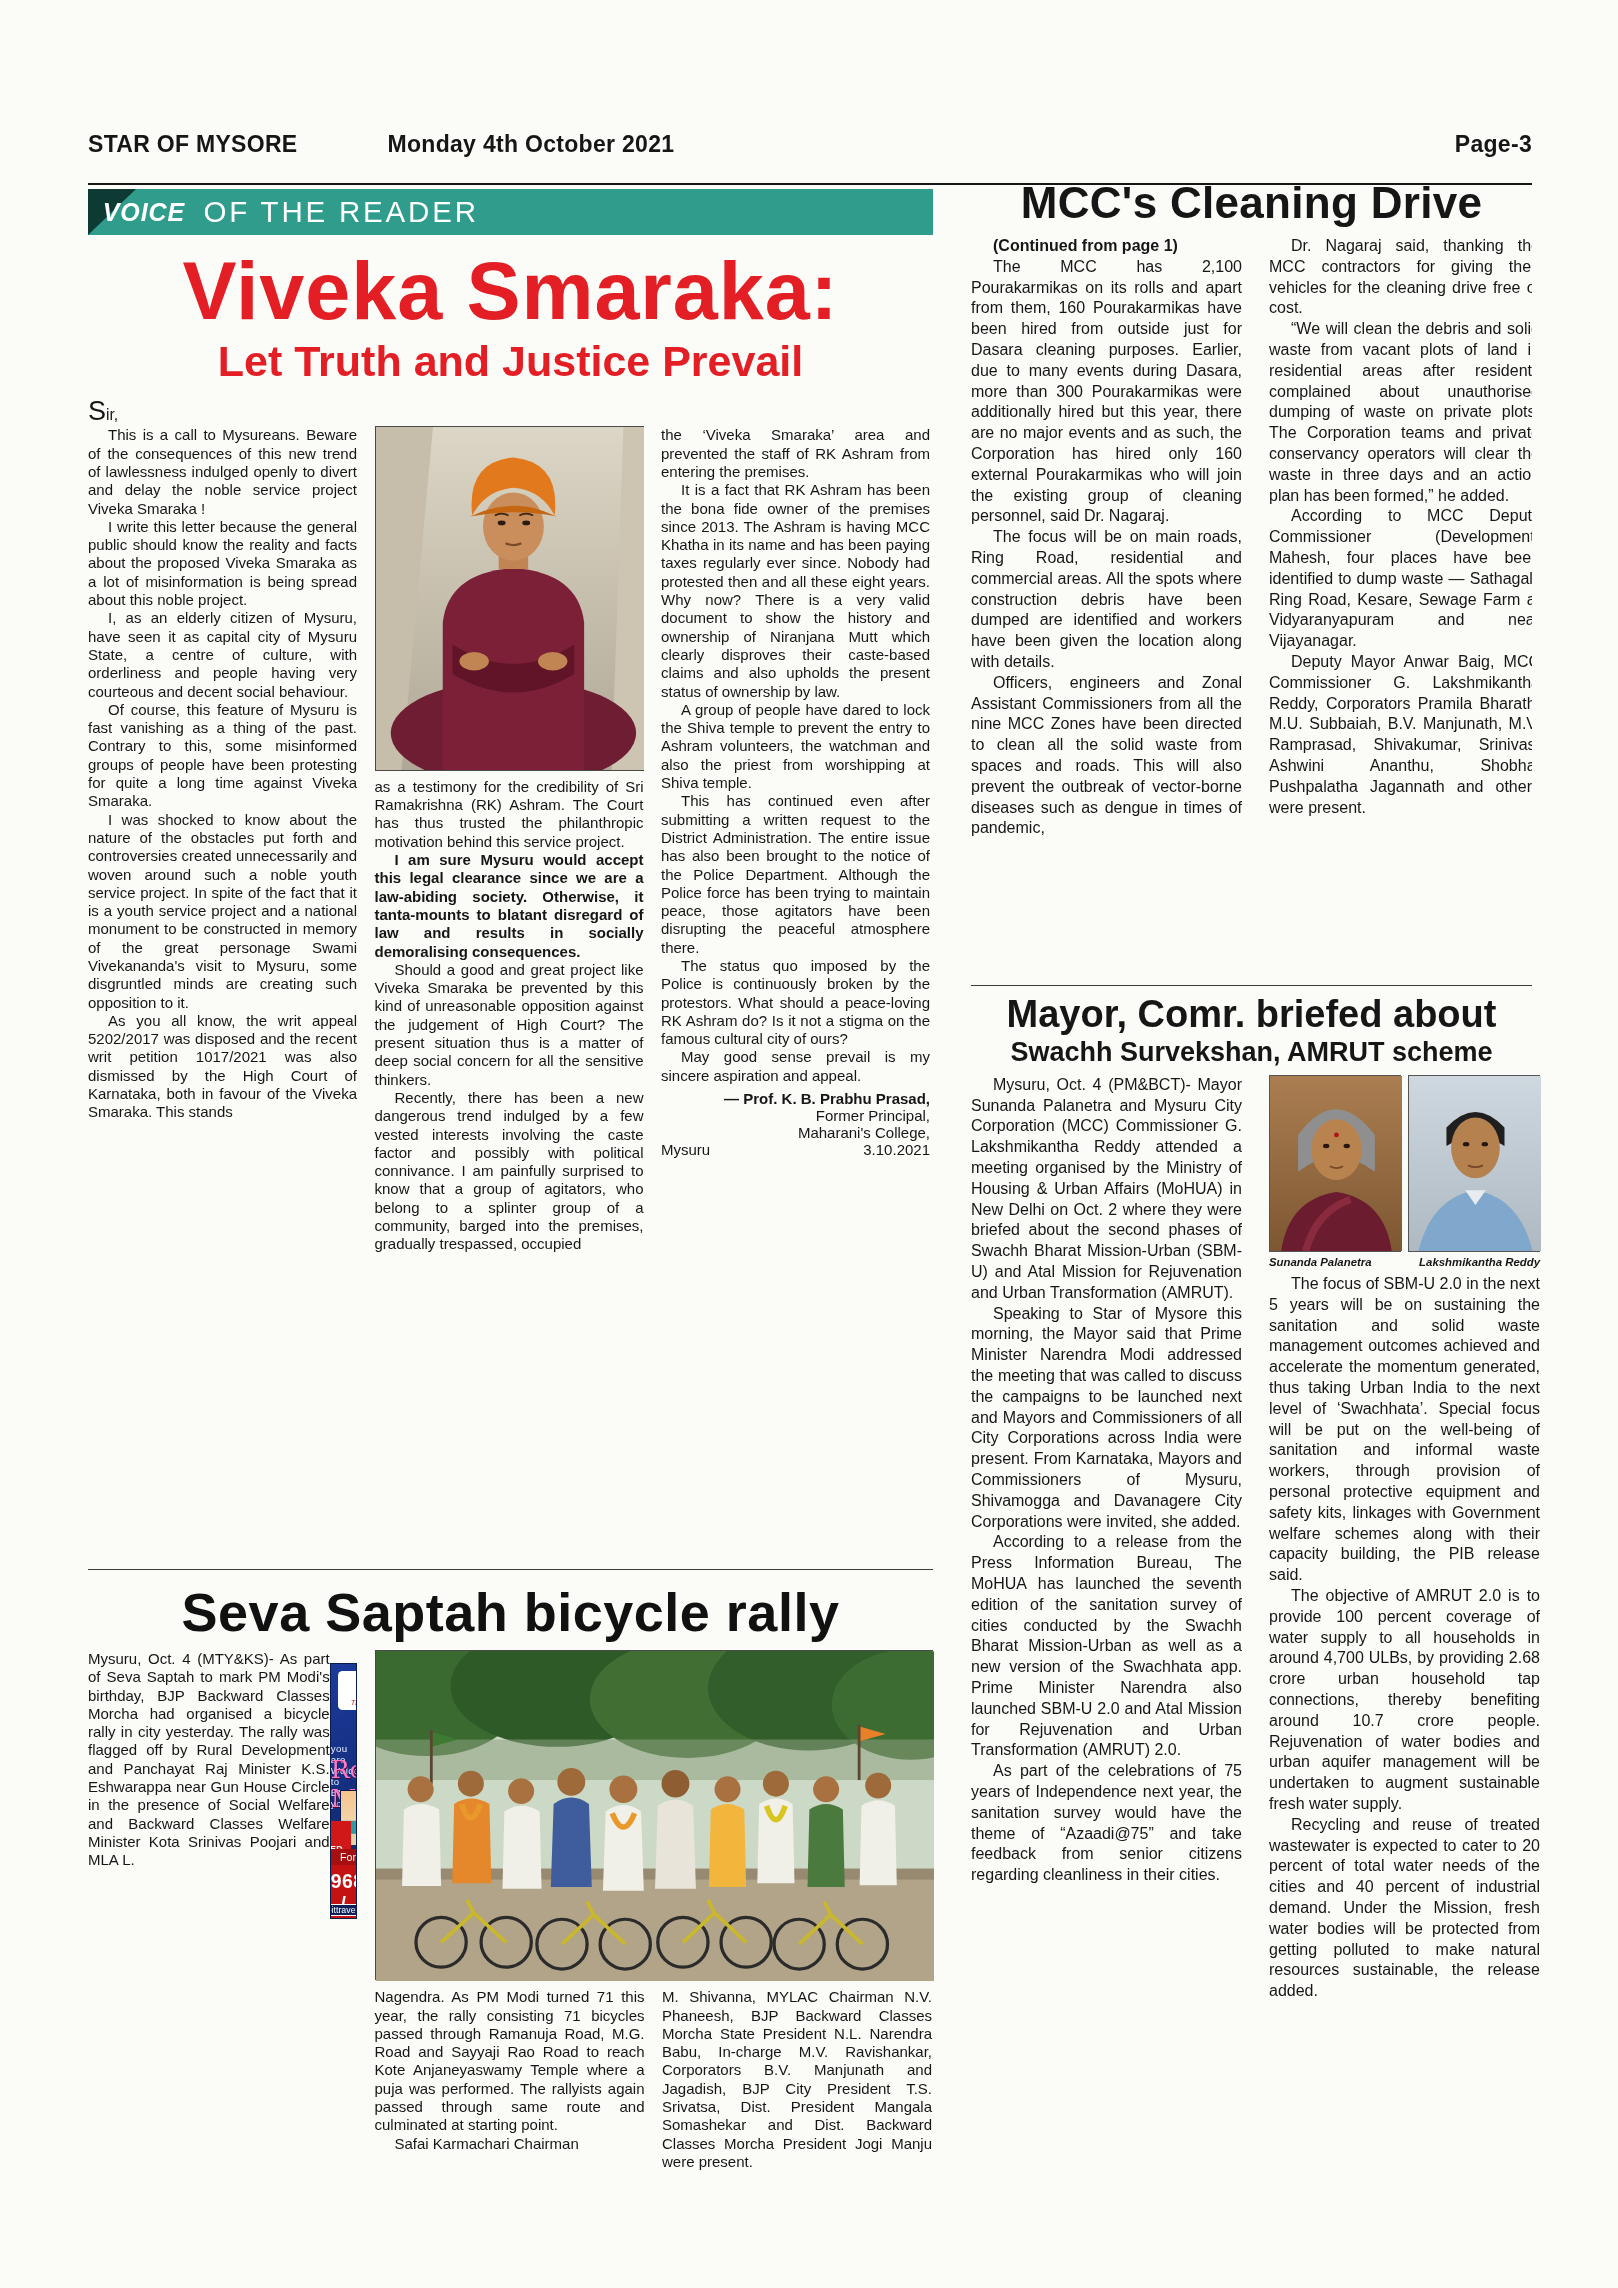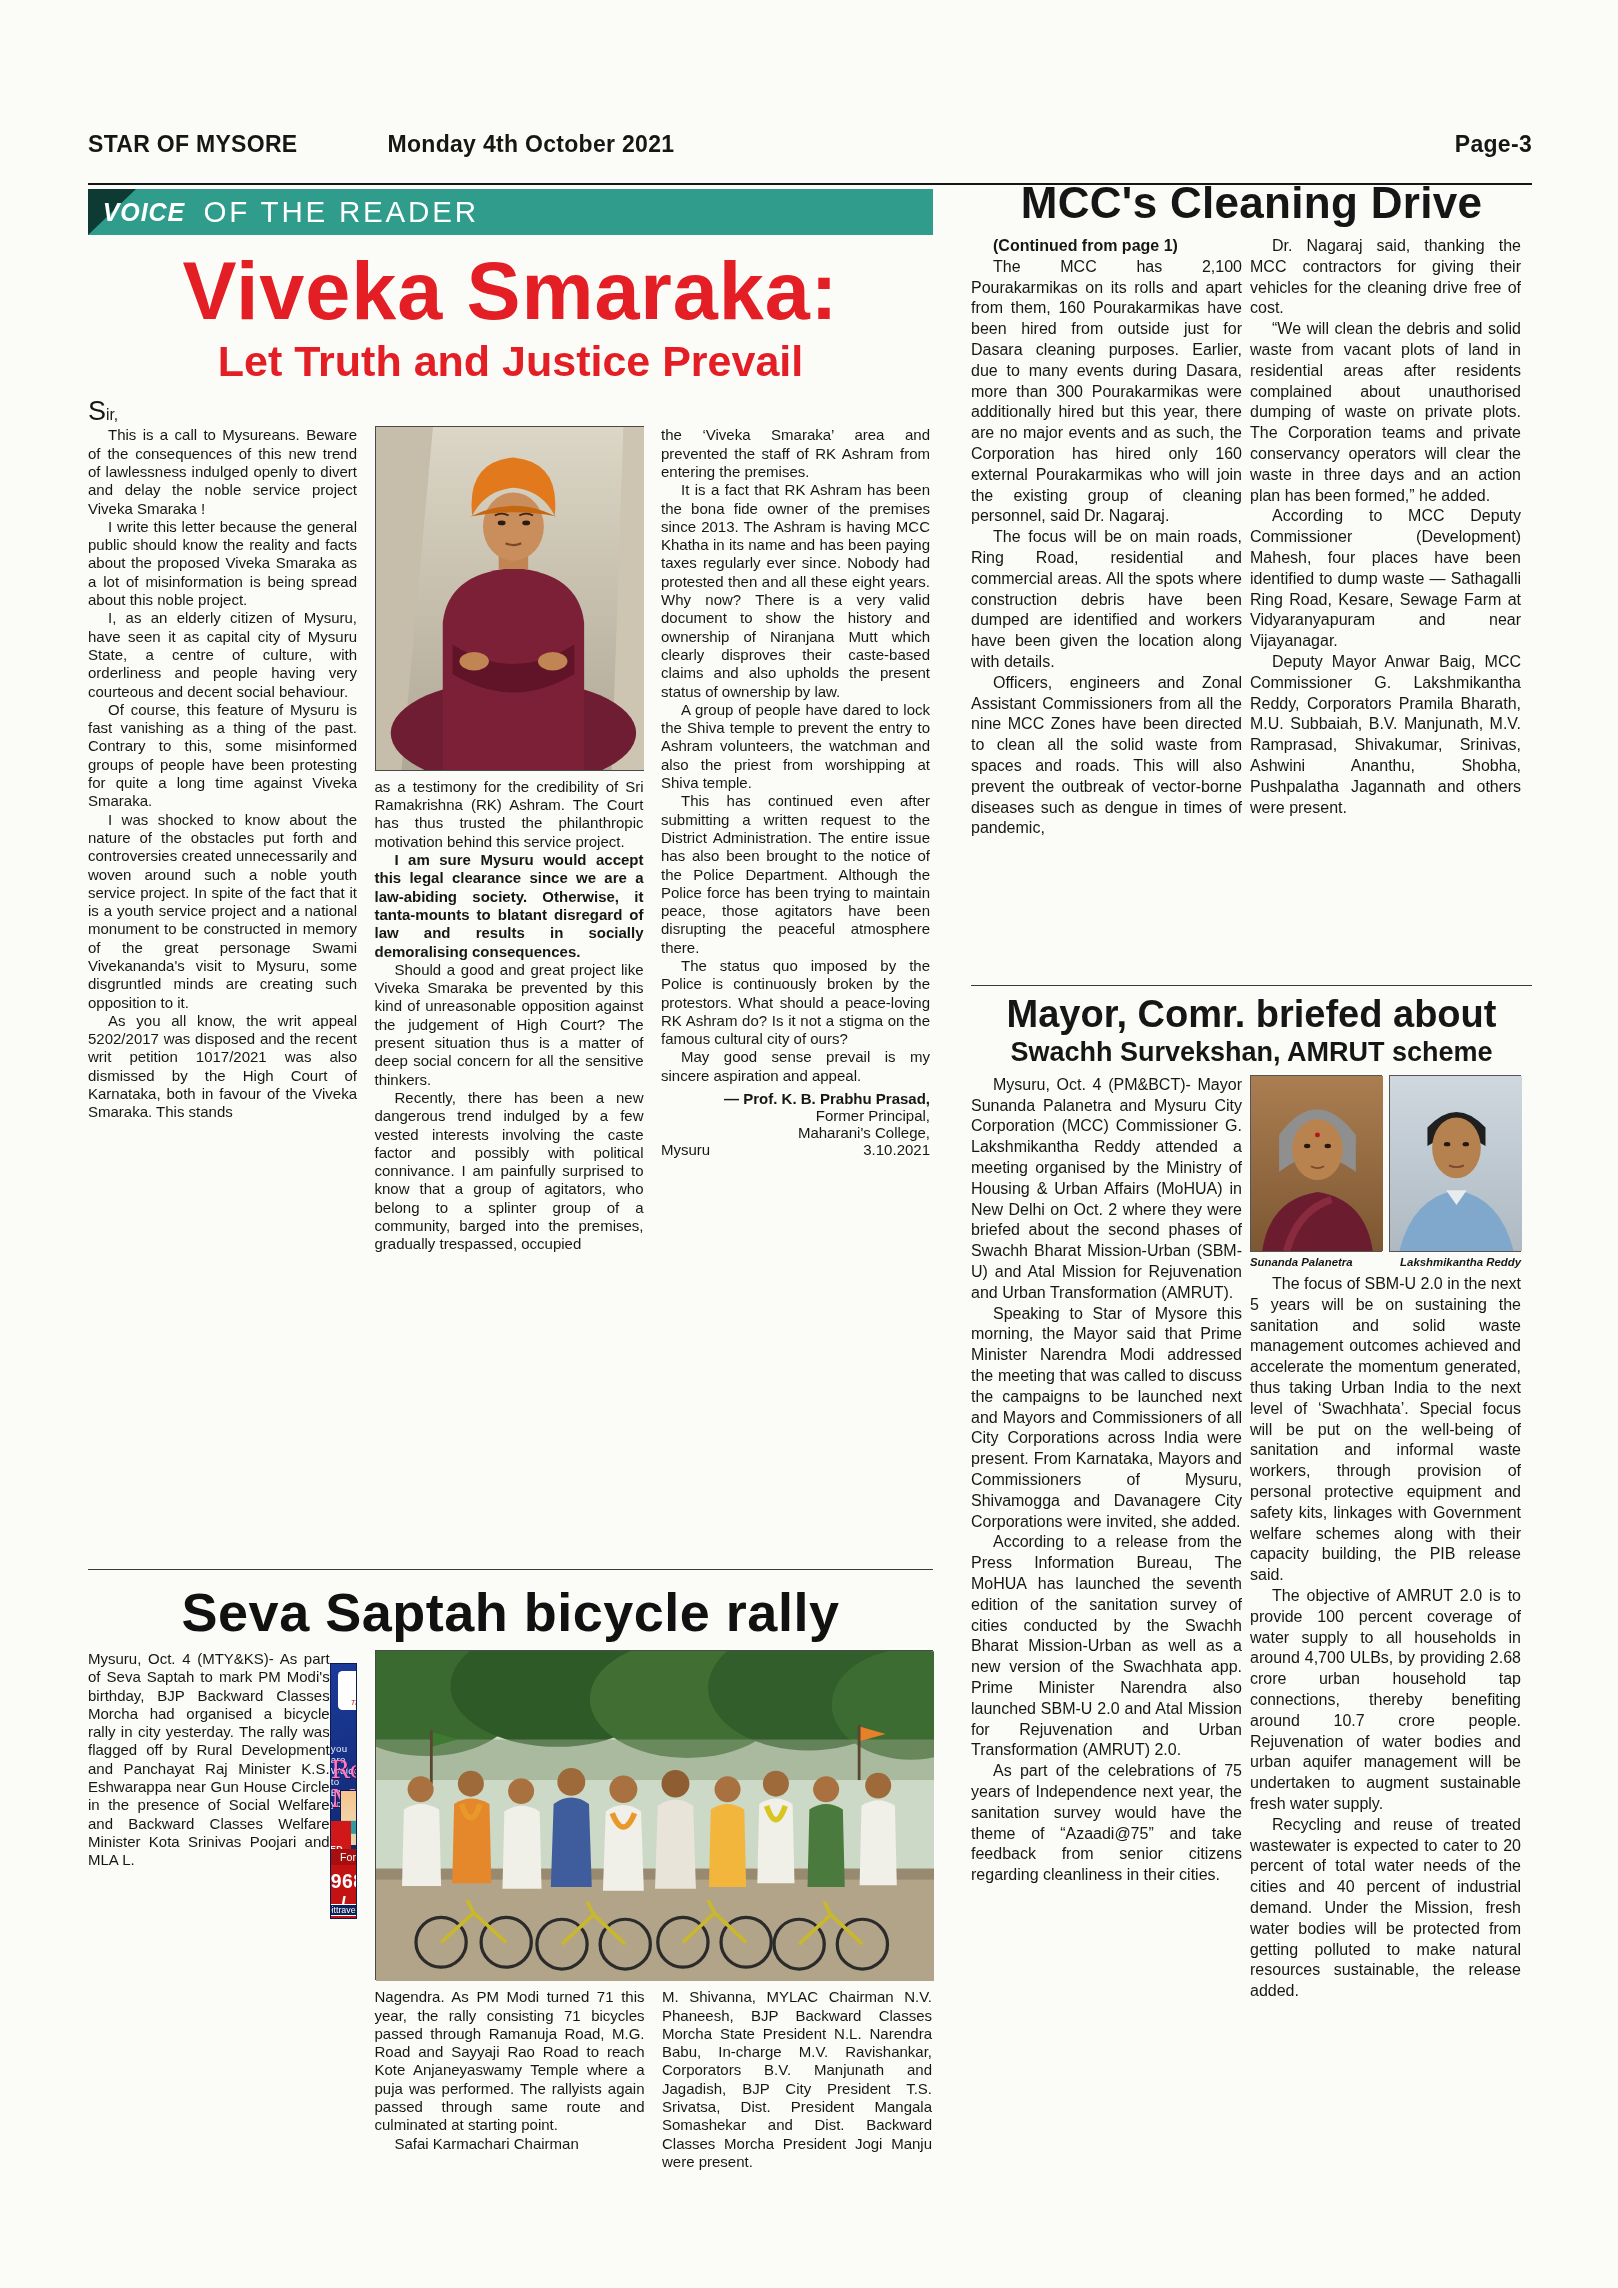--- a/index.html
+++ b/index.html
@@ -65,21 +65,21 @@
   .ad-photo{position:absolute;top:126px;left:9.2px;width:146px;height:55px;border:0.9px solid #0a1c4e;font-size:0}
   .ad-ribbon{position:absolute;top:157px;right:5.5px;background:#d01818;color:#fff;font-size:8.8px;font-weight:bold;
       padding:2.8px 7.4px;letter-spacing:0.4px}
   .ad-call{position:absolute;top:185px;left:0;right:0;background:#a50f0f;text-align:right;font-size:10.6px;padding:1.8px 0}
   .ad-phone{position:absolute;top:201px;left:0;right:0;background:#c41212;text-align:center;font-size:19.4px;
       font-weight:bold;color:#fff;padding:5px 0;letter-spacing:0.5px}
   .ad-webbar{position:absolute;bottom:0;left:0;right:0;height:15.7px;display:flex;align-items:center;justify-content:center}
   .ad-web{font-size:8.8px;border:0.9px solid #fff;padding:0 9.2px;border-radius:1.8px;color:#fff;background:#0d2058}
   
   .mcc-headline{text-align:center;font-weight:bold;font-size:44px;letter-spacing:0.3px;line-height:1}
-  .right-cols{display:flex;gap:8px;margin-top:11px}
+  .right-cols{display:flex;gap:27px;margin-top:11px}
   .rcol{width:271px;flex:none}
   .rcol p{font-size:16px;line-height:1.3;text-align:justify;text-indent:22px}
   .mcc-cols{height:738px;overflow:hidden}
   .mayor-rule{border-top:1.4px solid #3a3a3a;margin-top:11px}
   .mayor-headline{margin-top:9.2px;text-align:center;font-weight:bold;font-size:38px;line-height:1}
   .mayor-subheadline{margin-top:5.5px;text-align:center;font-weight:bold;font-size:27px;line-height:1}
   .mayor-cols{margin-top:9.2px}
   .mayor-photos{display:flex;gap:7.4px}
   .mayor-photos .portrait{width:132px;height:177px;border:0.9px solid #555;background:#ccc;font-size:0}
   .photo-caption{display:flex;justify-content:space-between;font-size:11.4px;font-style:italic;font-weight:bold;

